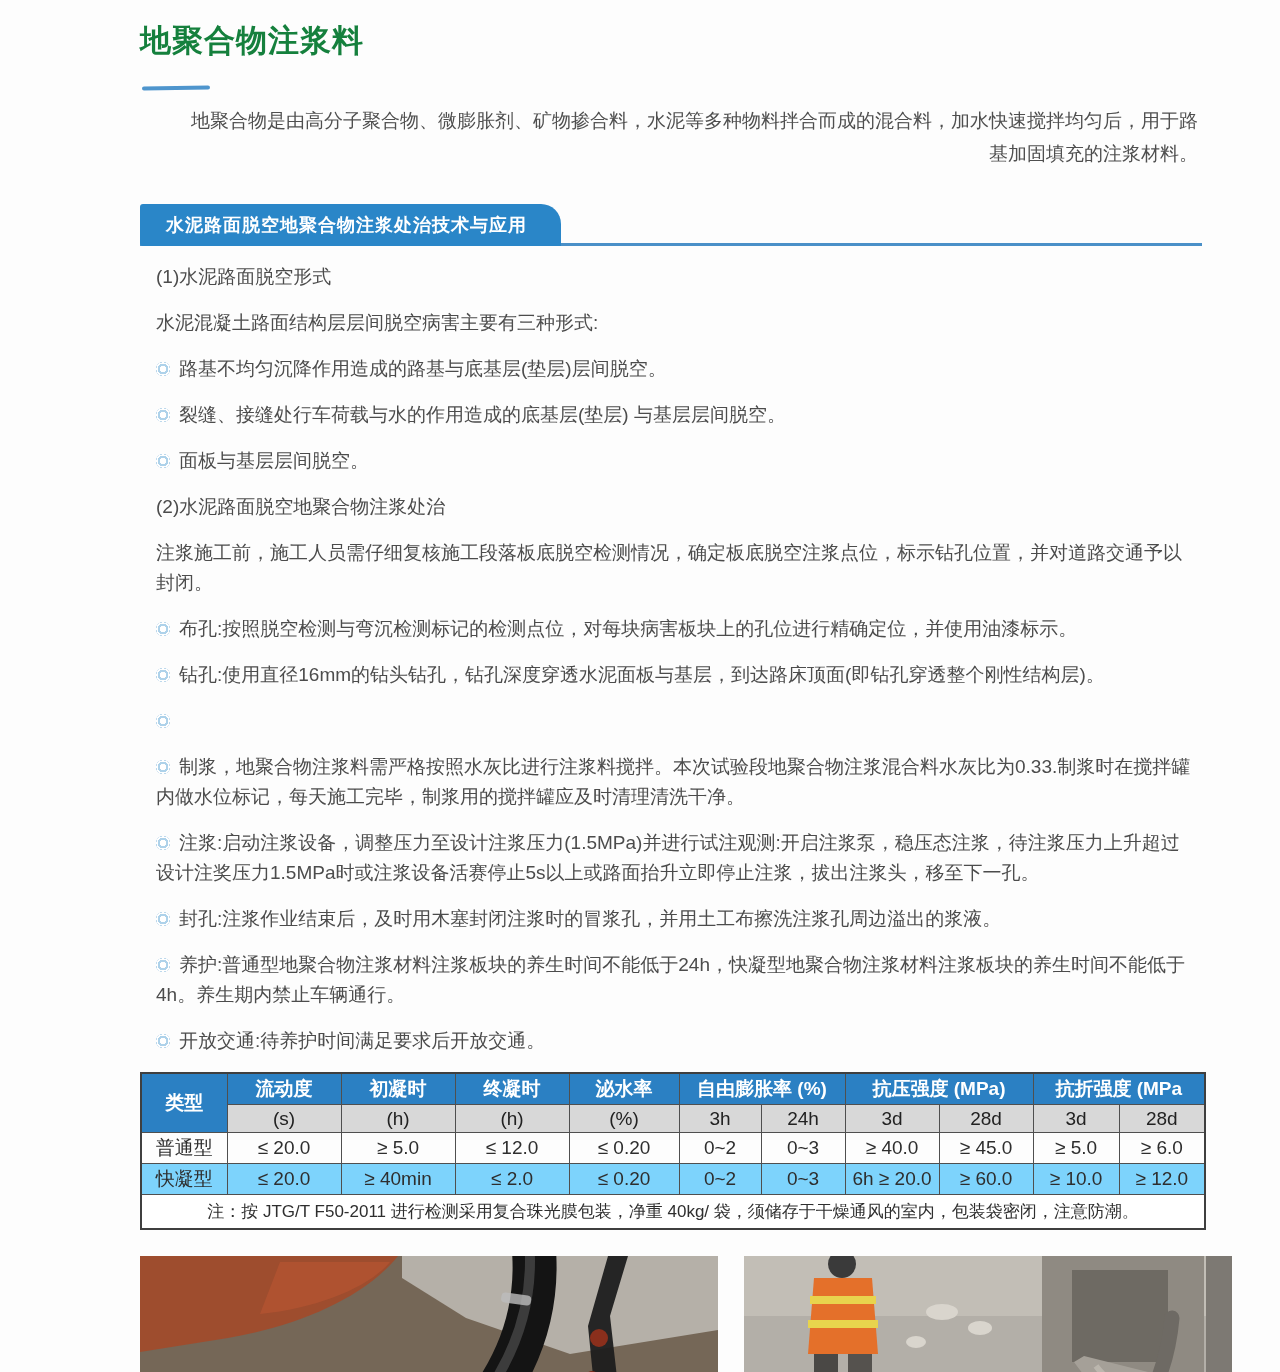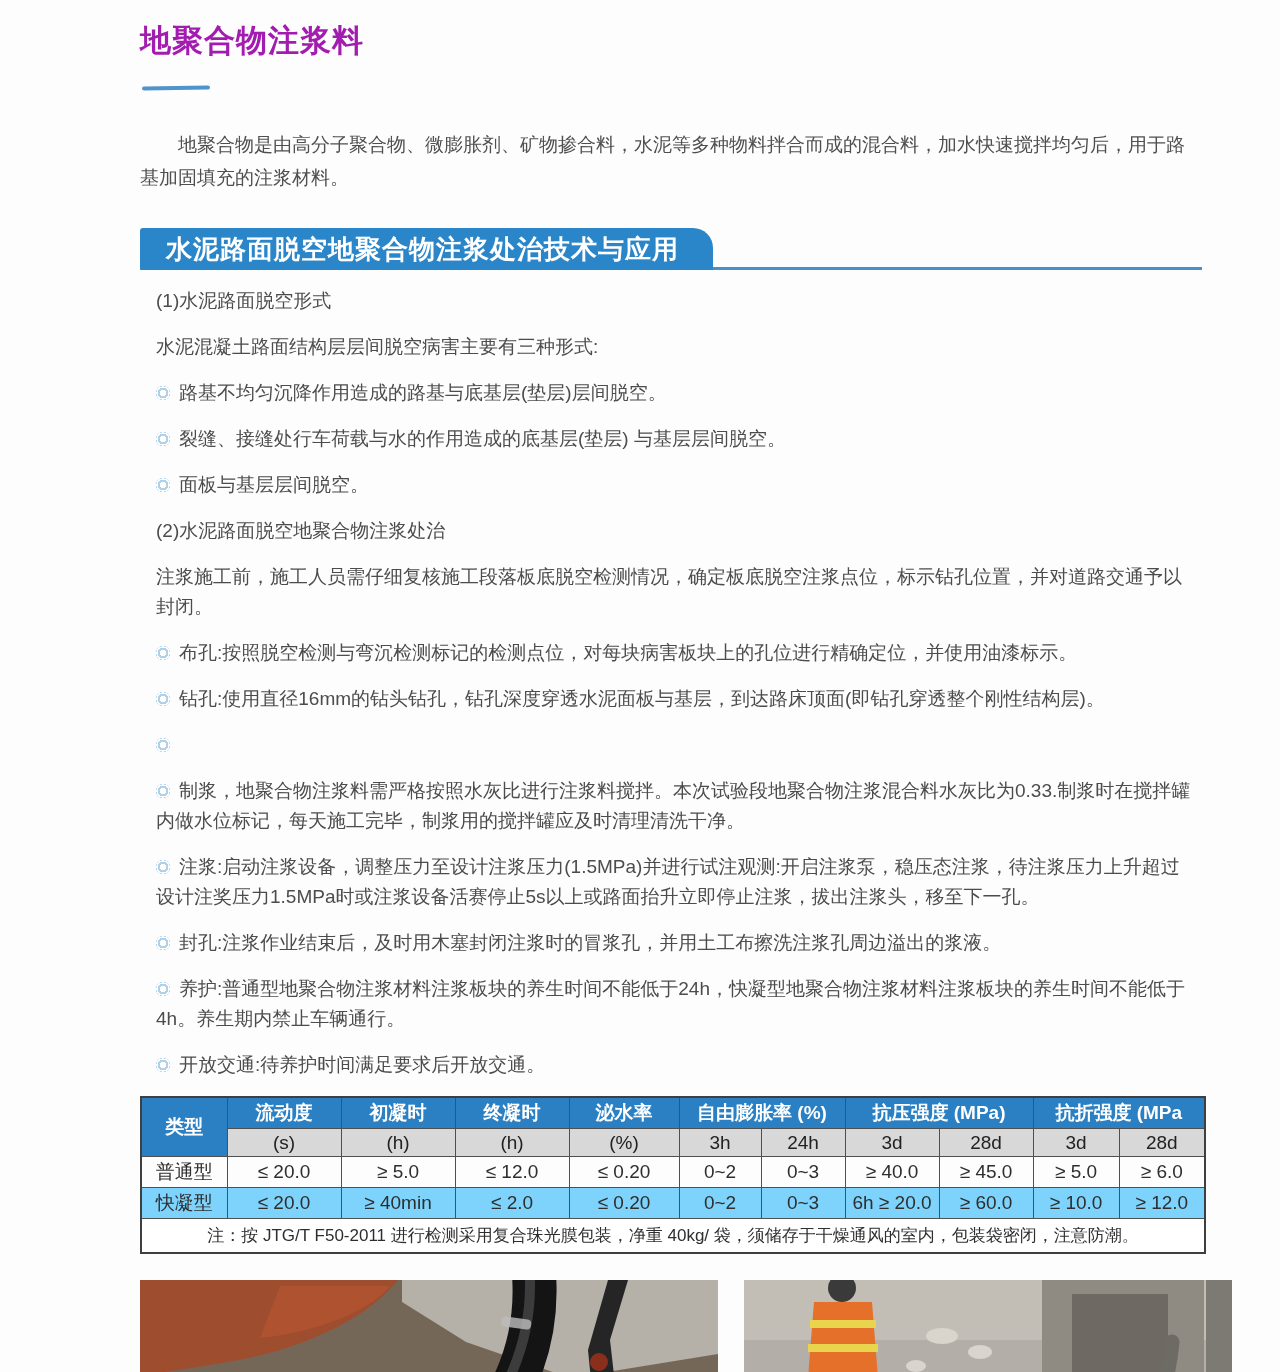--- a/index.html
+++ b/index.html
@@ -9,45 +9,45 @@
     background:#fdfdfd;
     font-family:"Liberation Sans","DejaVu Sans",sans-serif;
     color:#4c4c4c;
     overflow:hidden;
   }
   .content { padding:16px 48px 0 140px; }
 
   
   .page-title {
     margin:4px 0 0; font-size:31px; font-weight:700;
-    color:#a21caf; letter-spacing:1px;
+    color:#15803d; letter-spacing:1px;
   }
   .title-dash {
     width:68px; height:4px; background:#4e95cd;
     border-radius:2px; margin:24px 0 0 2px;
     transform:rotate(-1deg);
   }
 
   
   .intro {
-    margin:38px 0 0; width:1058px;
+    margin:14px 0 0; width:1058px;
     font-size:19px; line-height:33px;
-    text-indent:2em; color:#4f4f4f;
+    text-indent:2em; color:#4f4f4f;text-align:right;
   }
 
   
   .banner-row { position:relative; height:42px; width:1062px; margin-top:34px; }
   .banner-underline {
     position:absolute; left:0; bottom:0; width:100%; height:3px;
     background:#4a90c8;
   }
   .banner {
     position:absolute; left:0; bottom:0; height:42px; line-height:42px;
     background:#2a86c8; color:#ffffff;
-    font-size:26px; font-weight:700; letter-spacing:1px;
+    font-size:18px; font-weight:700; letter-spacing:1px;
     padding:0 34px 0 26px;
     border-radius:3px 20px 0 3px;
   }
 
   
   .text-block { margin-top:14px; width:1068px; font-size:19px; line-height:30px; color:#4c4c4c; }
   .text-block p { margin:16px; }
   .dot {
     display:inline-block; width:14px; height:14px; border-radius:50%;
     margin-right:9px; vertical-align:-1px;

